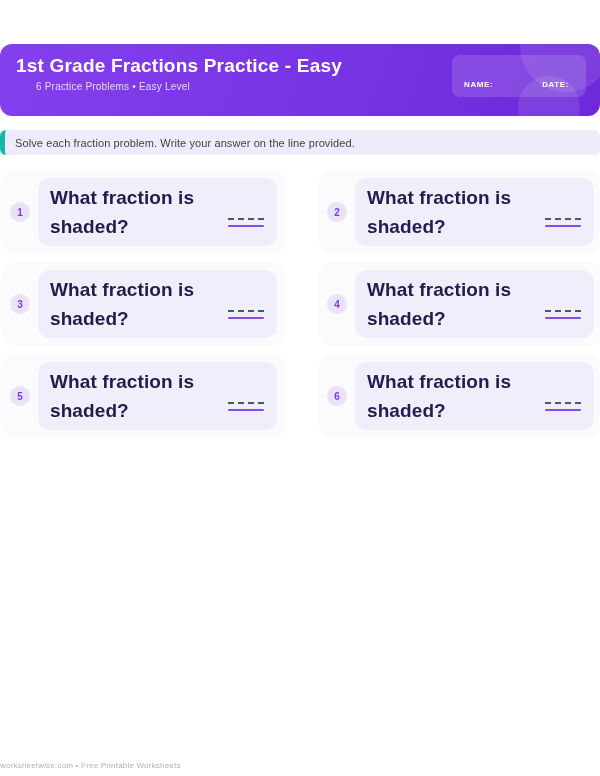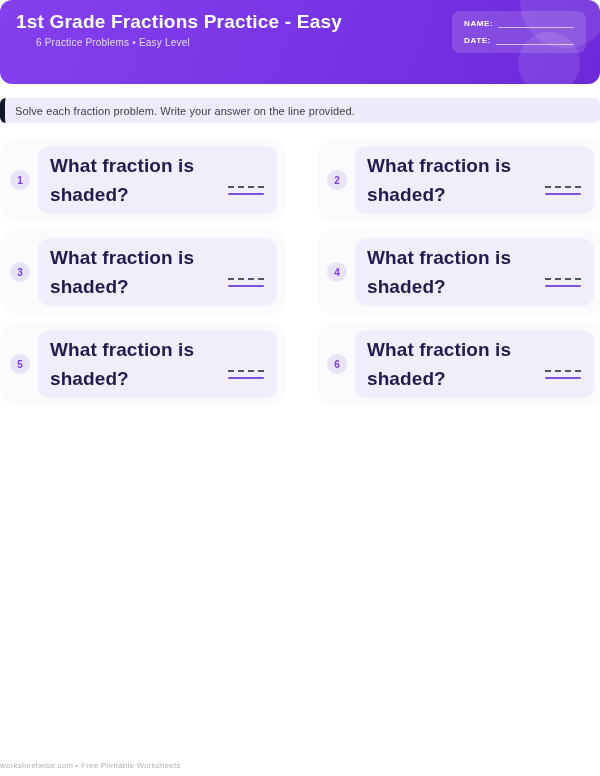--- a/index.html
+++ b/index.html
@@ -12,59 +12,60 @@
   }
   .page {
     width: 600px; height: 776px;
     background: #ffffff;
     position: relative;
     overflow: hidden;
   }
 
   
   .header {
-    width: 600px; height: 84px;
+    width: 600px; height: 72px;
     border-radius: 12px;
     background: linear-gradient(110deg, #8440ee 0%, #7834e4 55%, #6d28d9 100%);
     position: relative;
     overflow: hidden;
+    margin-top: 44px;
   }
   .deco-circle { position: absolute; border-radius: 50%; background: rgba(255,255,255,0.10); }
   .deco-circle.c1 { width: 92px; height: 92px; right: -12px; top: -44px; }
   .deco-circle.c2 { width: 62px; height: 62px; right: 20px; top: 32px; }
   .header-left { position: absolute; left: 16px; top: 10px; }
   .header-title {
     color: #ffffff; font-size: 19px; font-weight: 700;
     letter-spacing: 0.2px; line-height: 23px;
   }
   .header-subtitle {
     color: #e2d8fb; font-size: 10px; font-weight: 400;
     margin-top: 4px; letter-spacing: 0.2px; padding-left: 20px;
   }
   .name-date-box {
     position: absolute; right: 14px; top: 11px;
     width: 134px; height: 42px;
     background: rgba(255,255,255,0.14);
     border-radius: 8px;
     padding: 8px 12px;
-    display: flex; flex-direction: column; justify-content: space-between;
+    display: flex; flex-direction: row; justify-content: space-between;
   }
   .nd-row { display: flex; align-items: flex-end; gap: 5px; }
   .nd-label {
     color: #ffffff; font-size: 8px; font-weight: 700; letter-spacing: 0.6px;
     line-height: 9px;
   }
   .nd-line { flex: 1; border-bottom: 1px solid rgba(255,255,255,0.65); height: 8px; }
 
   
   .instructions {
     margin-top: 14px;
     width: 600px; height: 25px;
     background: #eeebfa;
-    border-left: 5px solid #0f172a;
+    border-left: 5px solid #14b8a6;
     border-radius: 6px;
     display: flex; align-items: center;
     padding-left: 10px;
   }
   .instructions-text { color: #3f3f46; font-size: 11px; letter-spacing: 0.1px; }
 
   
   .problems {
     margin-top: 15px;
     display: grid;

